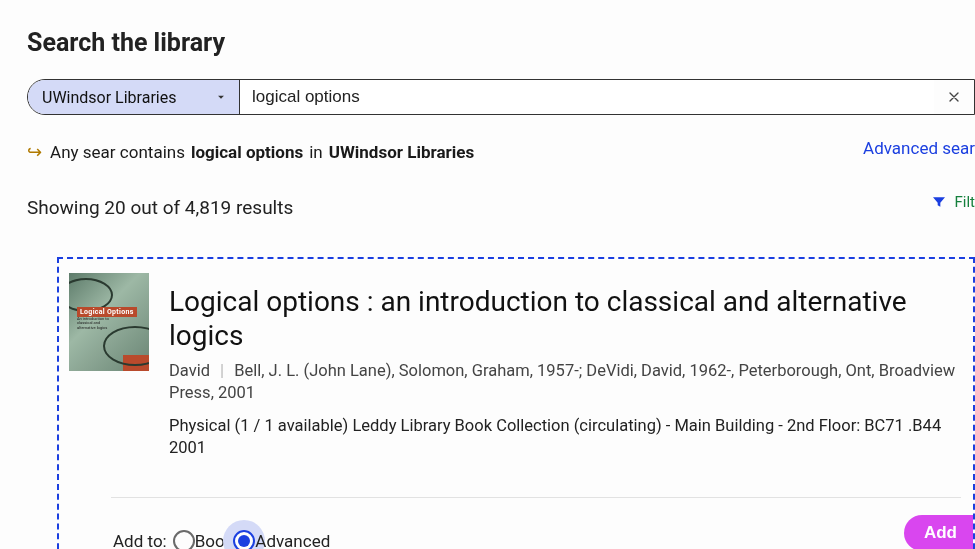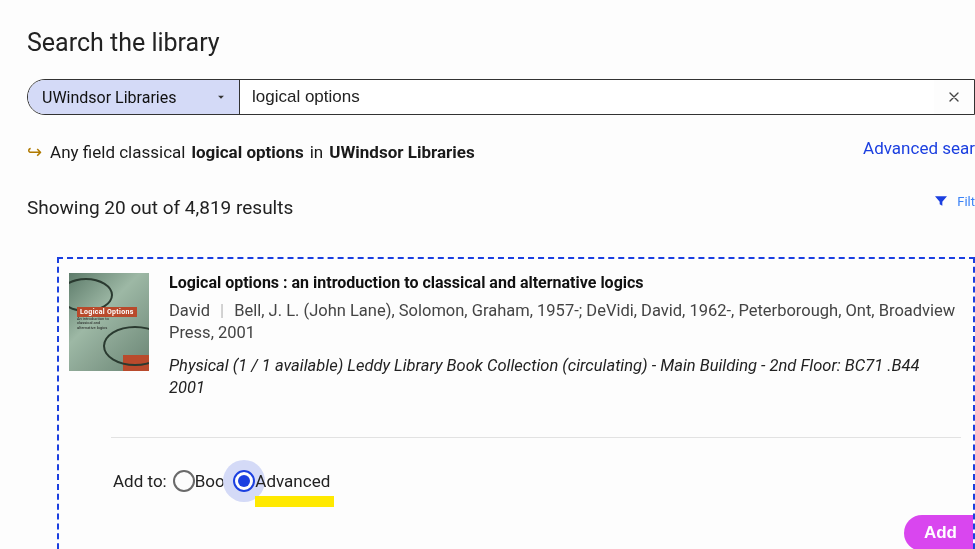--- a/index.html
+++ b/index.html
@@ -8,21 +8,21 @@
     background: #fdfdfd;
     color: #1a1a1a;
     width: 975px;
     height: 549px;
     overflow: hidden;
     position: relative;
   }
   .container { padding: 28px 0 0 27px; }
   .page-title {
     font-size: 25px;
-    font-weight: 400;
+    font-weight: 700;
     color: #222;
     margin-bottom: 22px;
   }
   .search-row {
     display: flex;
     align-items: stretch;
     border: 1px solid #333;
     border-radius: 20px 0 0 20px;
     height: 36px;
     width: 948px;
@@ -89,22 +89,22 @@
     font-size: 19px;
     color: #222;
   }
   .filter-row {
     position: absolute;
     right: 0;
     top: 193px;
     display: flex;
     align-items: center;
     gap: 8px;
-    color: #3b82f6;
-    font-size: 13px;
+    color: #15803d;
+    font-size: 15px;
     cursor: pointer;
   }
   .filter-row svg { fill: #1b3fe0; }
   .result-card {
     margin-top: 38px;
     margin-left: 30px;
     width: 918px;
     border: 2px dashed #1b3fe0;
     padding: 14px 16px 0 10px;
     position: relative;
@@ -145,41 +145,41 @@
     width: 40px;
   }
   .thumb-corner {
     position: absolute;
     right: 0; bottom: 0;
     background: #b94a2c;
     width: 26px; height: 16px;
   }
   .result-meta { flex: 1; }
   .result-title {
-    font-size: 16px;
-    font-weight: 700;
+    font-size: 28px;
+    font-weight: 400;
     color: #111;
     margin-bottom: 8px;
     line-height: 1.2;
+    margin-top: 12px;
   }
   .meta-line {
     font-size: 16.5px;
     color: #444;
     line-height: 1.35;
     margin-bottom: 10px;
   }
   .meta-sep {
     color: #bbb;
     margin: 0 6px;
   }
   .avail-line {
     font-size: 16.5px;
     color: #222;
     line-height: 1.35;
-    font-style: italic;
   }
   .divider {
     border: none;
     border-top: 1px solid #e2e2e2;
     margin: 38px 0 0 42px;
     width: 850px;
   }
   .addto-row {
     display: flex;
     align-items: center;
@@ -249,21 +249,21 @@
     <input class="search-input" type="text" value="logical options" style="">
     <div class="clear-btn">
       <svg width="16" height="16" viewBox="0 0 24 24">
           <path d="M18 6L6 18M6 6l12 12" stroke="#444" stroke-width="2" fill="none" stroke-linecap="round"></path>
         </svg>
     </div>
   </div>
 
   <div class="summary-row">
     <span class="arrow-icon">↪</span>
-    <span>Any field classical</span>
+    <span>Any sear contains</span>
     <strong>logical options</strong>
     <span>in</span>
     <strong>UWindsor Libraries</strong>
   </div>
 
   <div class="results-count">Showing 20 out of 4,819 results</div>
 
   <div class="result-card">
     <div class="result-top">
       <div class="thumb">

